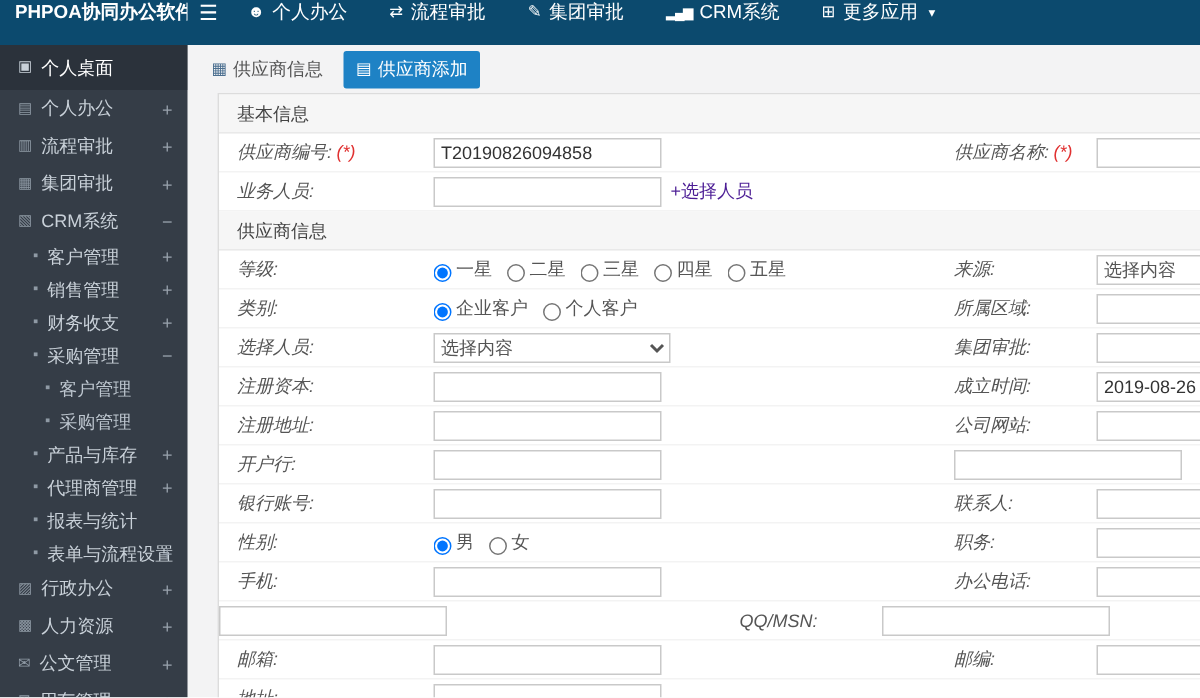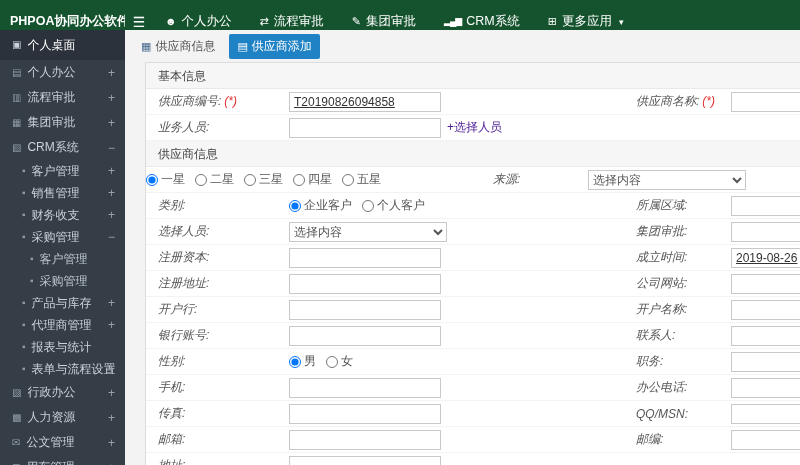--- a/index.html
+++ b/index.html
@@ -1,20 +1,20 @@
 <!DOCTYPE html>
 <html><head>
 <meta charset="utf-8">
 <style>
   *{margin:0;padding:0;box-sizing:border-box;}
   body{font-family:"Liberation Sans","DejaVu Sans",sans-serif;background:#fff;}
   .page{position:relative;width:800px;height:465px;overflow:hidden;background:#f3f3f4;font-size:12px;color:#333;}
 
   
-  .topbar{position:absolute;top:0;left:0;right:0;height:30px;background:#14532d;display:flex;align-items:flex-end;color:#fff;z-index:3;}
+  .topbar{position:absolute;top:0;left:0;right:0;height:30px;background:#0c4a6e;display:flex;align-items:flex-start;color:#fff;z-index:3;}
   .logo{width:125px;padding-left:10px;font-weight:bold;font-size:12.5px;white-space:nowrap;overflow:hidden;}
   .hamburger{width:28px;text-align:center;font-size:14px;cursor:pointer;}
   .topnav{display:flex;align-items:center;margin-left:12px;gap:28px;}
   .nav-item{display:flex;align-items:center;gap:5px;cursor:pointer;font-size:12.5px;white-space:nowrap;}
   .nav-ico{font-size:11px;line-height:1;}
   .nav-ico.bars{letter-spacing:-1px;font-size:9px;}
   .caret{font-size:9px;margin-left:2px;}
 
   
   .sidebar{position:absolute;top:30px;left:0;bottom:0;width:125px;background:#353d47;overflow:hidden;z-index:2;}
@@ -37,24 +37,24 @@
 
   .panel{margin-left:20px;width:792px;background:#fff;border:1px solid #dcdcdc;}
   .sec-hd{height:26px;line-height:26px;background:#f6f6f6;border-bottom:1px solid #e9e9e9;padding-left:12px;color:#444;}
   .frow{display:flex;align-items:center;height:26px;border-bottom:1px solid #f3f3f3;}
   .lb{color:#555;white-space:nowrap;overflow:hidden;font-style:italic;}
   .lb.l{width:143px;padding-left:12px;flex:none;}
   .fd{display:flex;align-items:center;white-space:nowrap;}
   .fd.l{width:347px;flex:none;}
   .lb.r{width:95px;flex:none;}
   .fd.r{flex:1;}
-  .txt{width:152px;height:20px;border:1px solid #c9c9c9;padding:0 4px;font-size:12px;font-family:inherit;color:#333;background:#fff;text-decoration:underline;}
+  .txt{width:152px;height:20px;border:1px solid #c9c9c9;padding:0 4px;font-size:12px;font-family:inherit;color:#333;background:#fff;}
   select.sel{width:158px;height:20px;border:1px solid #c9c9c9;font-size:12px;font-family:inherit;color:#555;background:#fff;}
   .req{color:#e03131;margin-left:3px;}
-  .ropt{display:inline-flex;align-items:center;margin-right:10px;color:#555;cursor:pointer;}
+  .ropt{display:inline-flex;align-items:flex-end;margin-right:10px;color:#555;cursor:pointer;}
   .ropt input{margin:0 3px 0 0;width:12px;height:12px;}
   .plink{color:#4c1d95;text-decoration:none;margin-left:6px;}
 </style>
 </head>
 <body>
 
 <div class="page">
 
   <header class="topbar">
     <div class="logo">PHPOA协同办公软件</div>
@@ -205,20 +205,21 @@
           <span class="lb l"><span>业务人员:</span></span>
           <span class="fd l">
             <input class="txt" type="text" value="" style="">
             <a class="plink" href="#">+选择人员</a>
           </span>
           <span class="lb r"></span>
           <span class="fd r"></span>
         </div>
         <div class="sec-hd">供应商信息</div>
         <div class="frow">
+          <span class="lb l"><span>等级:</span></span>
           <span class="fd l">
             <label class="ropt">
               <input type="radio" name="rg1-0-L" checked="" style="">
               <span>一星</span>
             </label>
             <label class="ropt">
               <input type="radio" name="rg1-0-L" style="">
               <span>二星</span>
             </label>
             <label class="ropt">
@@ -284,21 +285,20 @@
           <span class="lb r"><span>公司网站:</span></span>
           <span class="fd r">
             <input class="txt" type="text" value="" style="">
           </span>
         </div>
         <div class="frow">
           <span class="lb l"><span>开户行:</span></span>
           <span class="fd l">
             <input class="txt" type="text" value="" style="">
           </span>
-          <span class="lb r"><span>开户名称:</span></span>
           <span class="fd r">
             <input class="txt" type="text" value="" style="">
           </span>
         </div>
         <div class="frow">
           <span class="lb l"><span>银行账号:</span></span>
           <span class="fd l">
             <input class="txt" type="text" value="" style="">
           </span>
           <span class="lb r"><span>联系人:</span></span>
@@ -327,21 +327,20 @@
           <span class="lb l"><span>手机:</span></span>
           <span class="fd l">
             <input class="txt" type="text" value="" style="">
           </span>
           <span class="lb r"><span>办公电话:</span></span>
           <span class="fd r">
             <input class="txt" type="text" value="" style="">
           </span>
         </div>
         <div class="frow">
-          <span class="lb l"><span>传真:</span></span>
           <span class="fd l">
             <input class="txt" type="text" value="" style="">
           </span>
           <span class="lb r"><span>QQ/MSN:</span></span>
           <span class="fd r">
             <input class="txt" type="text" value="" style="">
           </span>
         </div>
         <div class="frow">
           <span class="lb l"><span>邮箱:</span></span>

